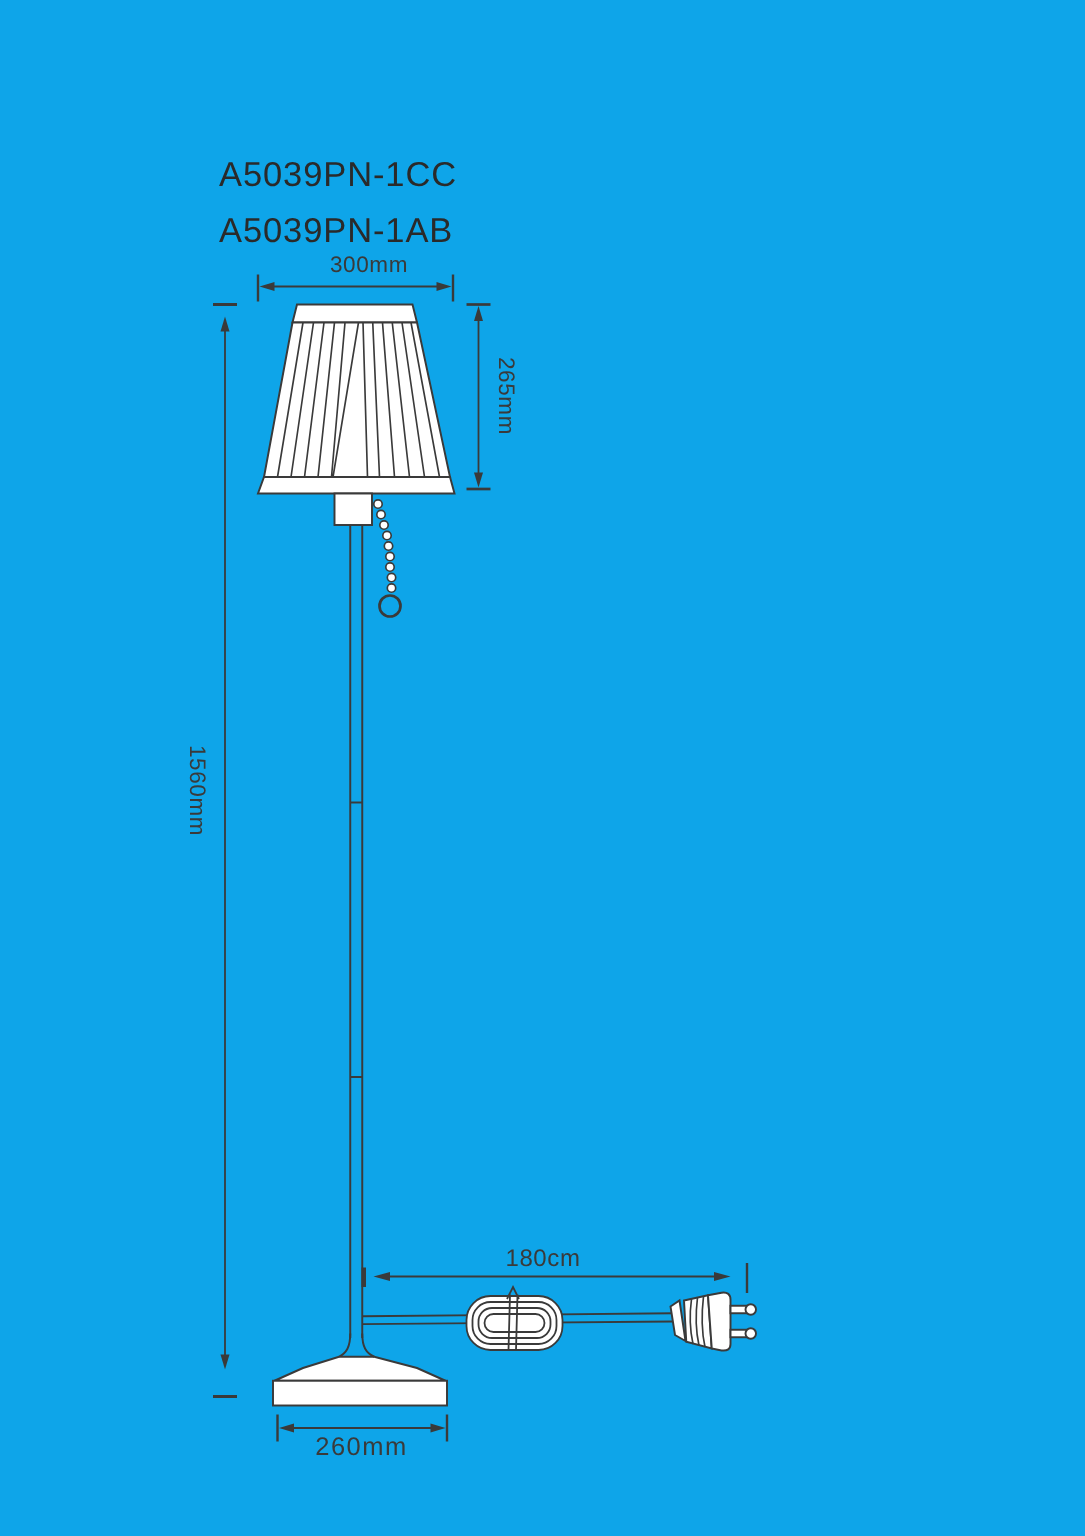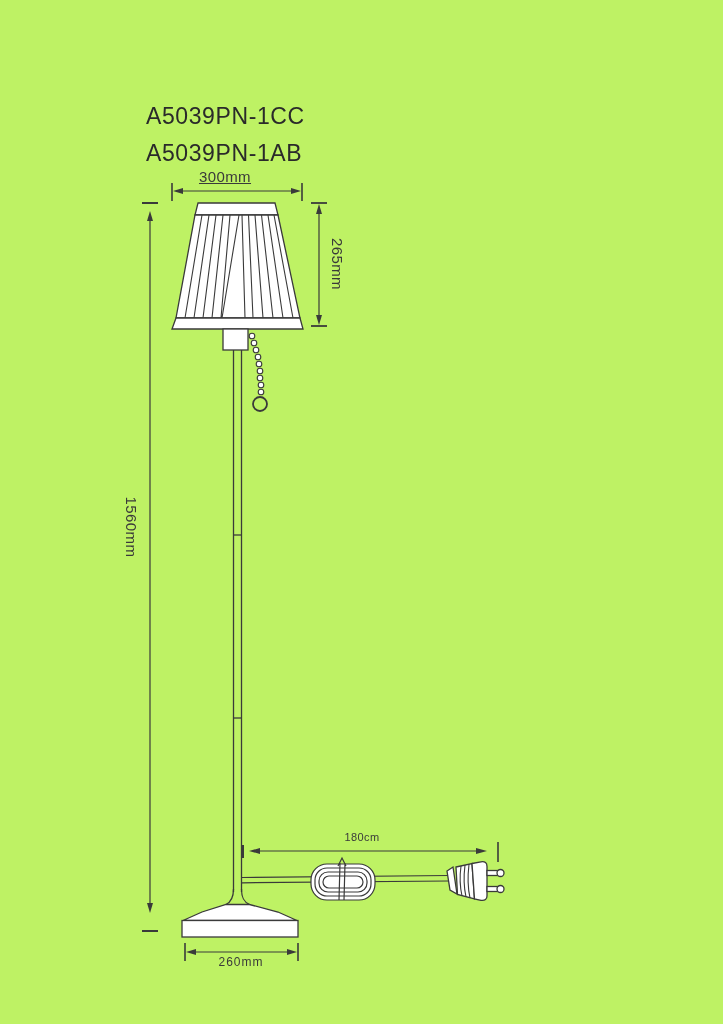--- a/index.html
+++ b/index.html
@@ -1,19 +1,19 @@
 <!DOCTYPE html>
 <html><head>
 <meta charset="utf-8">
 <style>
   html,body{margin:0;padding:0;background:#fff;}
   .canvas{
     position:relative;
     width:723px;height:1024px;
-    background:#bef264;
+    background:#0ea5e9;
     overflow:hidden;
     font-family:"Liberation Sans", sans-serif;
   }
   svg{position:absolute;left:0;top:0;}
   .lbl{
     position:absolute;
     color:#2e2e2e;
     white-space:nowrap;
     font-family:"Liberation Sans", sans-serif;
   }
@@ -23,25 +23,25 @@
     letter-spacing:0.6px;
     color:#2a2a2a;
   }
   .t1{top:103px;}
   .t2{top:140px;}
   .dim{
     font-size:15px;
     color:#3a3a3a;
     letter-spacing:0.4px;
   }
-  .dim-300{left:225px;top:168px;transform:translateX(-50%);text-decoration:underline;}
+  .dim-300{left:246px;top:168px;transform:translateX(-50%);}
   .dim-265{left:337px;top:264px;transform:translate(-50%,-50%) rotate(90deg);}
   .dim-1560{left:131px;top:527px;transform:translate(-50%,-50%) rotate(90deg);}
-  .dim-180{left:362px;top:831px;transform:translateX(-50%);font-size:11px;}
-  .dim-260{left:241px;top:955px;transform:translateX(-50%);font-size:12px;letter-spacing:1px;text-align:center;}
+  .dim-180{left:362px;top:831px;transform:translateX(-50%);font-size:16px;}
+  .dim-260{left:241px;top:955px;transform:translateX(-50%);font-size:17px;letter-spacing:1px;text-align:center;}
 </style>
 </head>
 <body>
 
 <div class="canvas">
 
   <span class="lbl title-line t1">A5039PN-1CC</span>
   <span class="lbl title-line t2">A5039PN-1AB</span>
 
   <span class="lbl dim dim-300">300mm</span>

